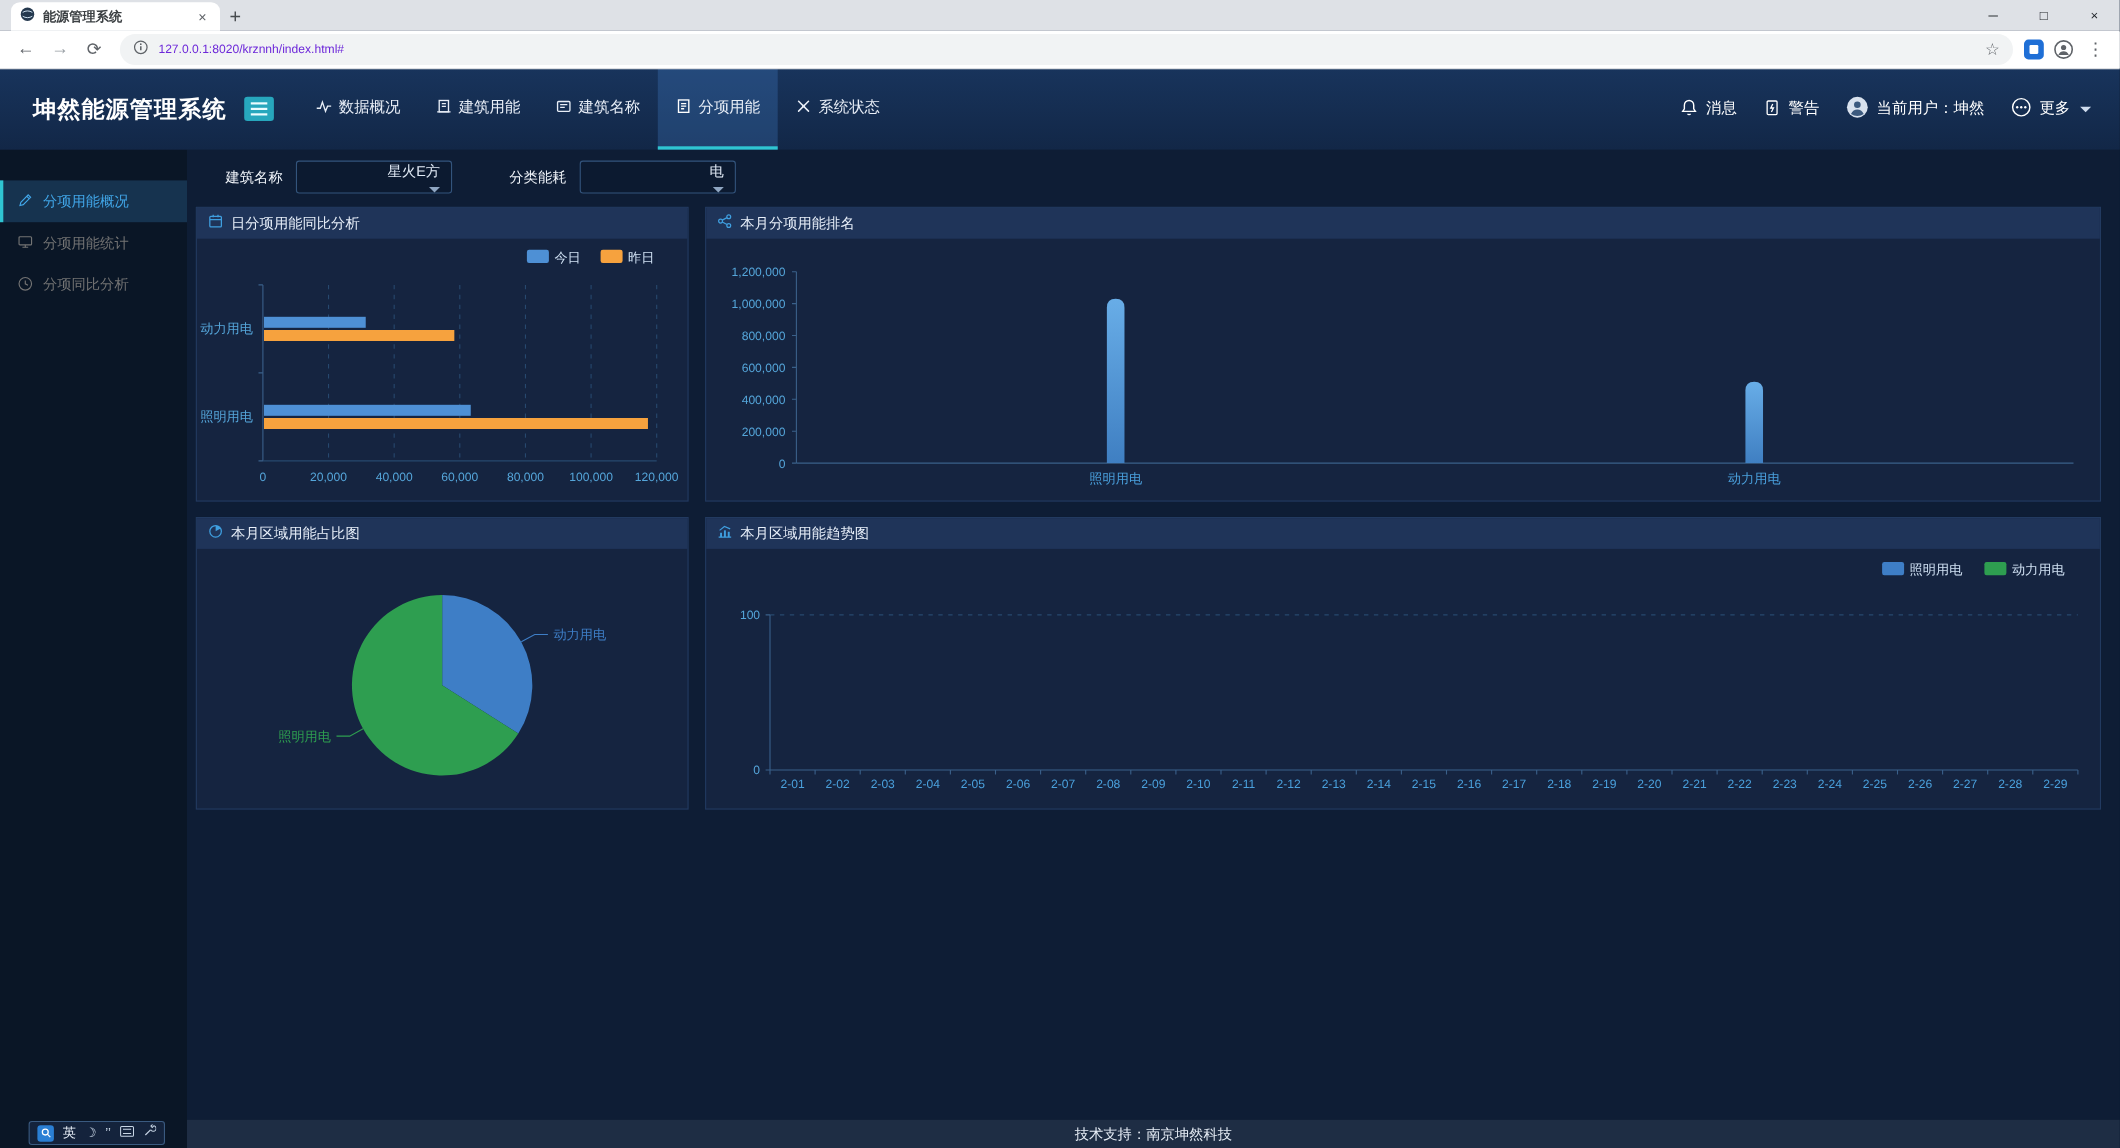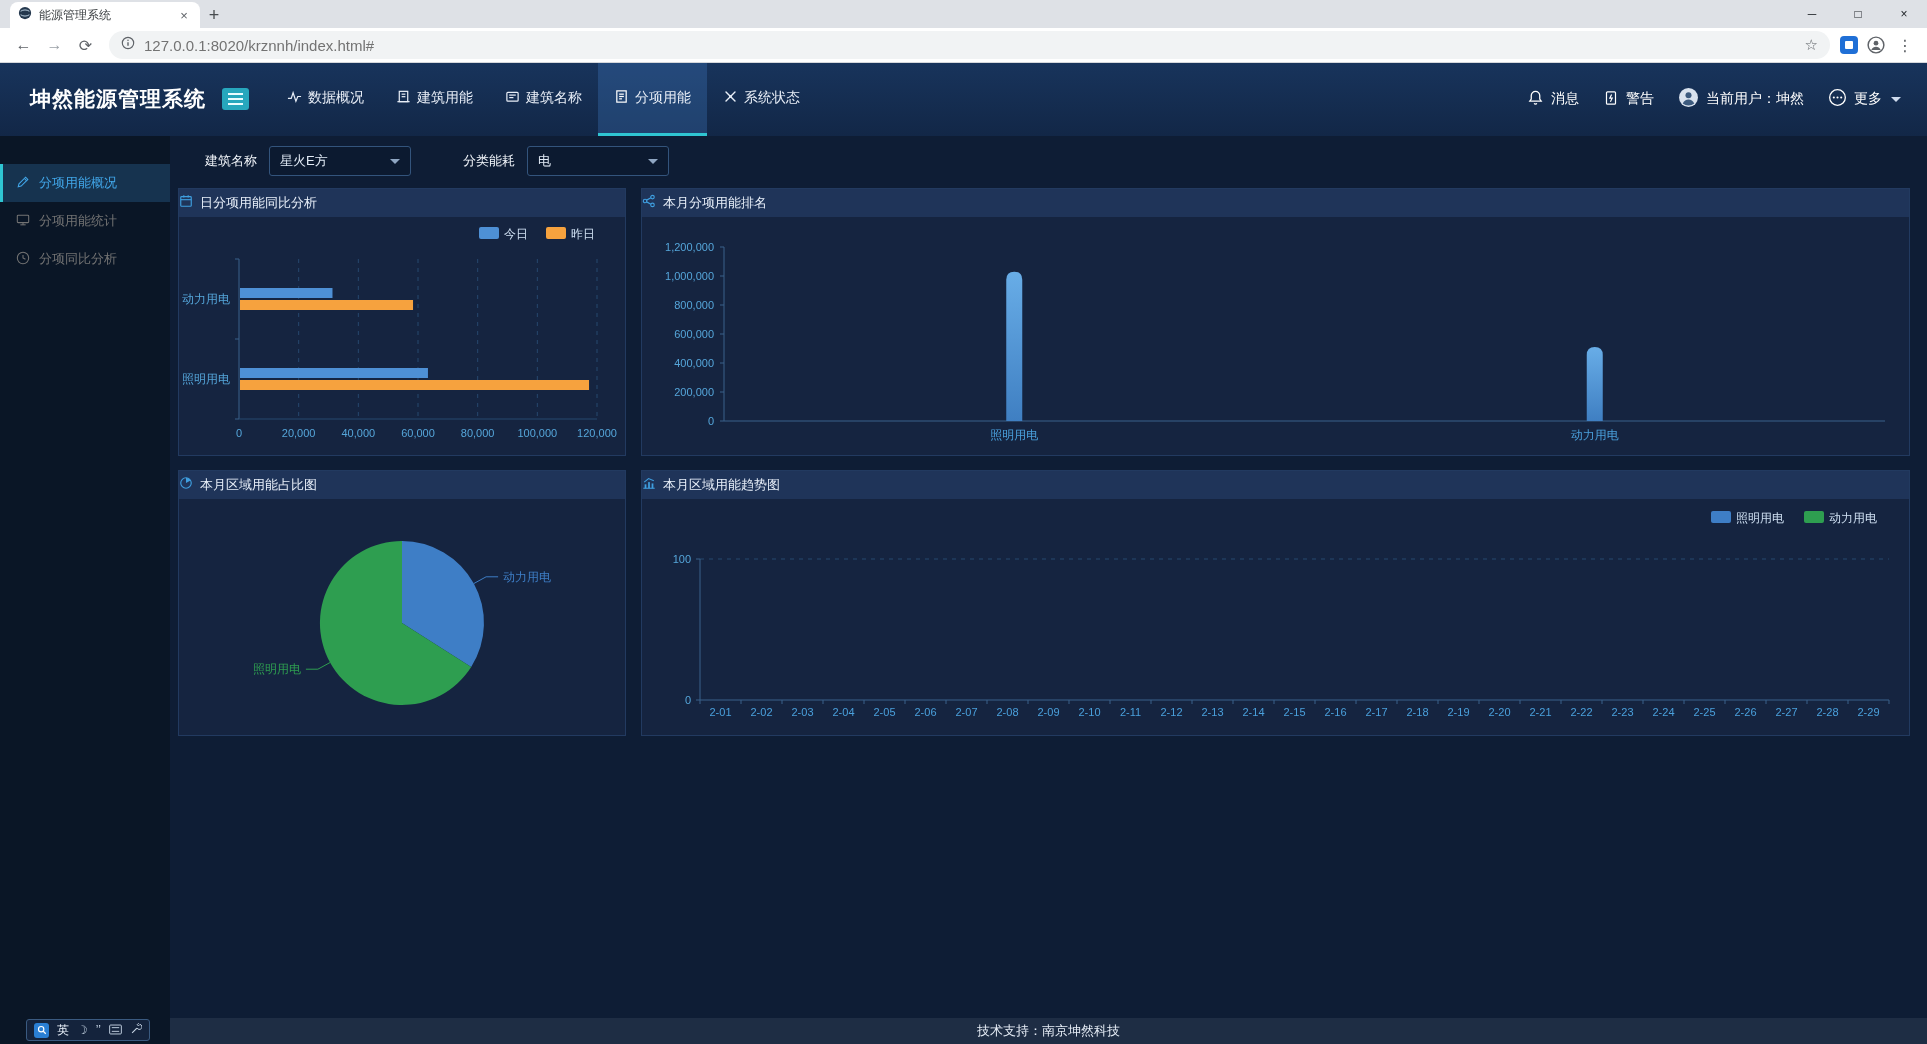--- a/index.html
+++ b/index.html
@@ -4,34 +4,34 @@
 <style>
   * { box-sizing: border-box; margin: 0; padding: 0; }
   html,body { width:1927px; height:1044px; overflow:hidden;
     font-family:"Liberation Sans","DejaVu Sans",sans-serif; background:#0e1d35; }
 
   
   .chrome { position:absolute; top:0; left:0; right:0; height:62px; }
   .tabstrip { height:28px; background:#dee1e6; display:flex; align-items:flex-end; position:relative; }
   .tab { width:190px; height:26px; background:#ffffff; border-radius:8px 8px 0 0;
          display:flex; align-items:center; gap:7px; padding:0 8px; margin-left:10px; }
-  .tab-title { flex:1; font-size:12px; color:#3c4043; white-space:nowrap; overflow:hidden; }
+  .tab-title { flex:1; font-size:12px; color:#3c4043; white-space:nowrap; overflow:hidden;font-weight:bold; }
   .tab-close { color:#5f6368; font-size:13px; width:16px; text-align:center; cursor:default; }
   .newtab { width:28px; height:26px; display:flex; align-items:center; justify-content:center;
             color:#474b4f; font-size:18px; }
   .win-controls { position:absolute; top:0; right:0; height:28px; display:flex; }
   .win-controls span { width:46px; line-height:28px; text-align:center; font-size:12px; color:#1b1f24; }
   .addressbar { height:34px; background:#ffffff; display:flex; align-items:center; gap:4px;
                 padding:0 10px; box-shadow:0 1px 0 #d5d8dc; position:relative; z-index:5; }
   .nav-ico { width:27px; height:27px; border-radius:50%; display:flex; align-items:center;
              justify-content:center; color:#5f6368; font-size:16px; }
   .nav-ico.dim { color:#9aa0a6; }
   .omnibox { flex:1; height:28px; background:#f1f3f4; border-radius:14px; display:flex;
              align-items:center; gap:9px; padding:0 12px; margin:0 6px; }
-  .url { flex:1; font-size:15px; color:#737373; }
+  .url { flex:1; font-size:11px; color:#6d28d9; }
   .star { color:#5f6368; font-size:15px; }
   .ext-chip { width:18px; height:18px; border-radius:4px; background:#1f6fd6; display:flex;
               align-items:center; justify-content:center; }
   .ext-chip i { width:8px; height:8px; background:#ffffff; display:block; border-radius:1px; }
   .menu-dots { color:#5f6368; font-size:16px; width:24px; text-align:center; }
 
   
   .app-header { position:absolute; top:62px; left:0; right:0; height:74px;
     background:linear-gradient(180deg,#18345c,#122747); display:flex; align-items:stretch; z-index:3; }
   .brand { align-self:center; margin-left:30px; font-size:21px; font-weight:bold; color:#ffffff;
@@ -55,31 +55,31 @@
              padding-top:28px; z-index:2; }
   .side-item { height:38px; display:flex; align-items:center; gap:9px; padding-left:13px;
                font-size:13px; color:#737373; cursor:pointer; border-left:3px solid transparent; }
   .side-item.active { background:#16334f; color:#41a6e8; border-left:3px solid #2fc5d2; }
 
   
   .content { position:absolute; left:170px; top:136px; right:0; bottom:26px; background:#0e1d35; overflow:hidden; }
   .filters { display:flex; align-items:center; padding:10px 0 0 15px; height:40px;margin-left:20px; }
   .filter-label { color:#f2f6fb; font-size:13px; margin-right:12px; white-space:nowrap; }
   .select { width:142px; height:30px; background:#0c1a30; border:1px solid #33547c; border-radius:3px;
-            display:flex; align-items:center; padding:0 10px; color:#e2ebf6; font-size:13px;
-            cursor:pointer; }
+            display:flex; align-items:flex-end; padding:0 10px; color:#e2ebf6; font-size:13px;
+            cursor:pointer;flex-direction:column; }
   .select .val { flex:1; }
   .select .caret { border-top-color:#8fa6c2; }
   .filter-gap { width:52px; }
 
   .grid { margin:12px 17px 0 8px; display:grid; grid-template-columns:448px 1fr;
           grid-template-rows:268px 266px; gap:14px 15px; }
   .panel { background:#152440; border:1px solid #223a60; display:flex; flex-direction:column; }
   .panel-hd { height:28px; background:#1f3459; display:flex; align-items:center; gap:7px;
-              }
+              padding-left:10px; }
   .panel-title { color:#e9f0fa; font-size:13px; }
   .panel-bd { flex:1; position:relative; }
   .chart { position:absolute; inset:0; }
 
   
   .footer { position:absolute; left:170px; right:0; bottom:0; height:26px; background:#1e2d44;
             color:#e6edf6; font-size:13px; text-align:center; line-height:26px; z-index:2; }
 
   
   .ime { position:absolute; left:26px; bottom:3px; height:22px; background:#14233c;

